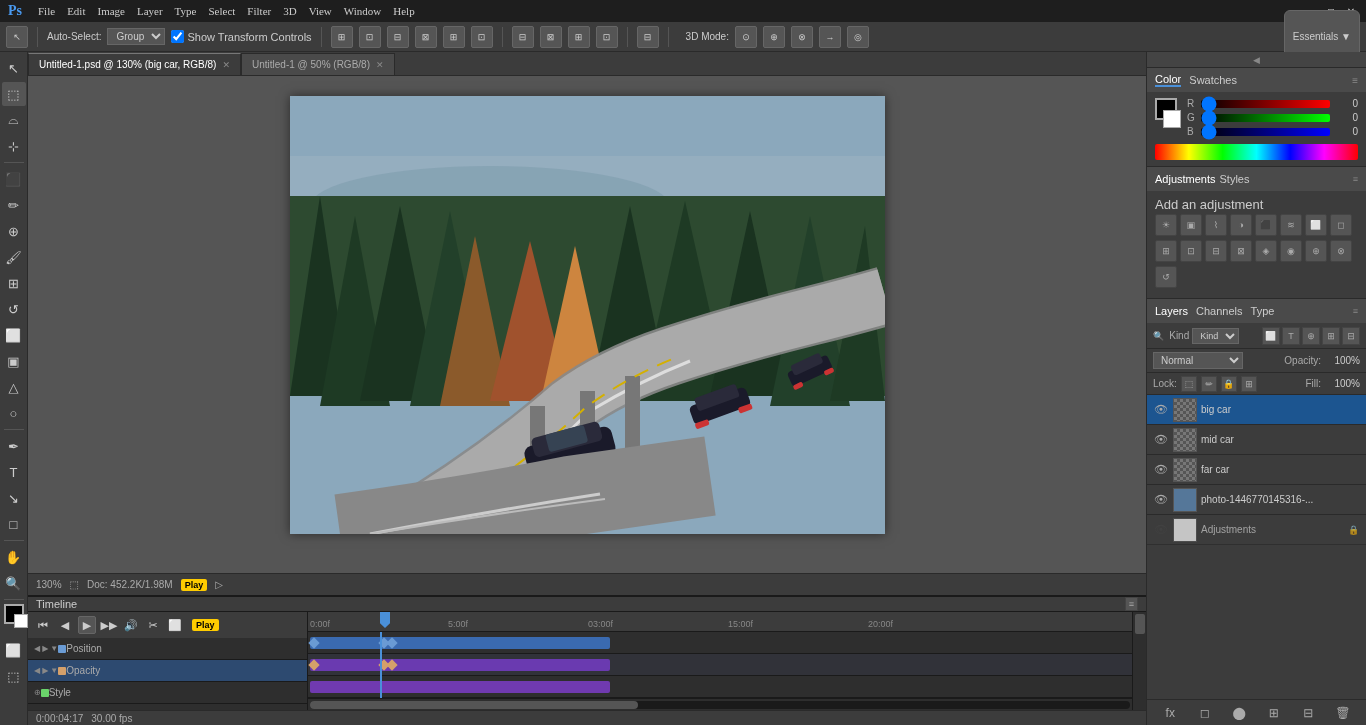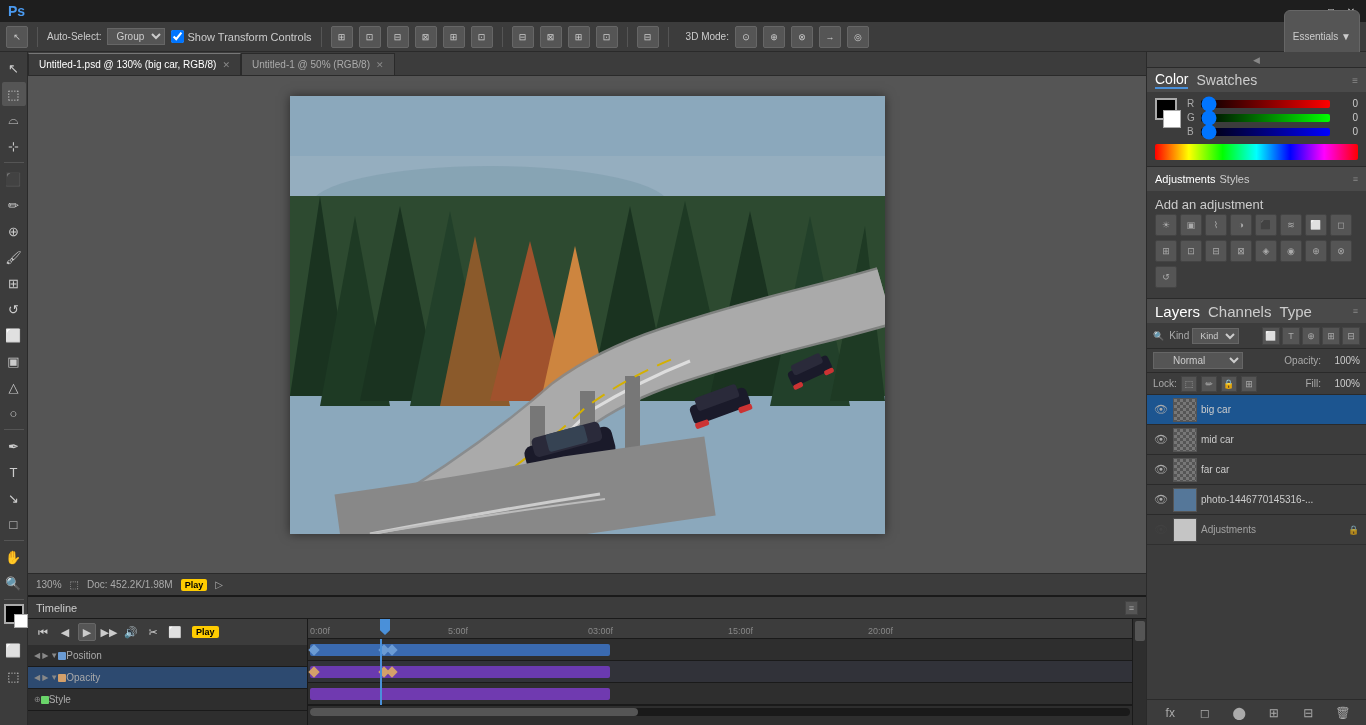--- a/index.html
+++ b/index.html
@@ -1,20 +1,20 @@
 <!DOCTYPE html>
 <html><head>
   <meta charset="utf-8">
   <style>
     * { margin: 0; padding: 0; box-sizing: border-box; }
     body { width: 1366px; height: 725px; background: #3c3c3c; font-family: Arial, sans-serif; font-size: 11px; color: #ccc; overflow: hidden; }
 
     
     #titlebar { height: 22px; background: #1e1e1e; display: flex; align-items: center; justify-content: space-between; padding: 0 8px; }
-    #titlebar-left { display: flex; align-items: center; gap: 8px; }
+    #titlebar-left { display: flex; align-items: center; gap: 8px; font-family: Liberation Serif, serif; }
     #titlebar-logo { color: #fff; font-size: 13px; font-weight: bold; }
     #titlebar-menu { display: flex; gap: 12px; }
     #titlebar-menu span { color: #ccc; cursor: pointer; font-size: 11px; }
     #titlebar-controls { display: flex; gap: 6px; }
     #titlebar-controls span { width: 14px; height: 14px; display: flex; align-items: center; justify-content: center; color: #ccc; font-size: 10px; cursor: pointer; }
 
     
     #optionsbar { height: 30px; background: #3c3c3c; border-bottom: 1px solid #2a2a2a; display: flex; align-items: center; padding: 0 6px; gap: 6px; }
     .opt-select { background: #555; border: 1px solid #666; color: #ccc; padding: 1px 4px; font-size: 10px; cursor: pointer; }
     .opt-icon { width: 22px; height: 22px; background: #555; border: 1px solid #666; display: flex; align-items: center; justify-content: center; font-size: 9px; cursor: pointer; border-radius: 2px; }
@@ -76,21 +76,21 @@
     .track-diamond-blue { background: #6a9bd4; }
     .track-diamond-orange { background: #d4a06a; }
     #playhead { position: absolute; top: 0; bottom: 0; width: 2px; background: #4a90d9; z-index: 10; }
 
     
     #right-panels { width: 220px; background: #3c3c3c; border-left: 1px solid #2a2a2a; display: flex; flex-direction: column; }
 
     
     #color-panel { border-bottom: 1px solid #2a2a2a; }
     #color-panel-header { height: 24px; background: #4a4a4a; display: flex; align-items: center; padding: 0 8px; gap: 8px; }
-    .panel-tab { font-size: 14px; color: #ccc; cursor: pointer; }
+    .panel-tab { font-size: 11px; color: #ccc; cursor: pointer; }
     .panel-tab.active { color: #fff; border-bottom: 2px solid #4a90d9; }
     .panel-collapse { margin-left: auto; cursor: pointer; font-size: 10px; color: #888; }
     #color-content { padding: 6px 8px; }
     .color-slider-row { display: flex; align-items: center; gap: 4px; margin-bottom: 3px; }
     .color-label { width: 10px; font-size: 10px; color: #aaa; }
     .color-slider { flex: 1; height: 8px; border-radius: 2px; appearance: none; cursor: pointer; }
     .slider-r { background: linear-gradient(to right, #000, #f00); }
     .slider-g { background: linear-gradient(to right, #000, #0f0); }
     .slider-b { background: linear-gradient(to right, #000, #00f); }
     .color-value { width: 24px; font-size: 10px; color: #ccc; text-align: right; }
@@ -102,29 +102,29 @@
     .adj-tab { font-size: 11px; color: #ccc; cursor: pointer; }
     .adj-tab.active { color: #fff; }
     #adj-content { padding: 6px 8px; }
     .adj-title { font-size: 13px; color: #ccc; margin-bottom: 2px; }
     .adj-icons-row { display: flex; gap: 3px; margin-bottom: 4px; flex-wrap: wrap; }
     .adj-icon { width: 22px; height: 22px; background: #555; border: 1px solid #444; display: flex; align-items: center; justify-content: center; font-size: 9px; cursor: pointer; color: #aaa; border-radius: 2px; }
 
     
     #layers-panel { flex: 1; display: flex; flex-direction: column; min-height: 0; }
     #layers-header { height: 24px; background: #4a4a4a; display: flex; align-items: center; padding: 0 8px; gap: 8px; }
-    .layers-tab { font-size: 15px; color: #ccc; cursor: pointer; }
+    .layers-tab { font-size: 11px; color: #ccc; cursor: pointer; }
     .layers-tab.active { color: #fff; }
     #layers-toolbar { height: 26px; background: #3c3c3c; border-bottom: 1px solid #2a2a2a; display: flex; align-items: center; padding: 0 6px; gap: 3px; }
     #layers-filter { display: flex; align-items: center; gap: 3px; }
     .layers-kind { font-size: 10px; color: #aaa; }
     .layers-filter-select { background: #555; border: 1px solid #666; color: #ccc; font-size: 9px; padding: 1px 3px; }
     .layers-filter-icon { width: 18px; height: 18px; background: #555; border: 1px solid #444; display: flex; align-items: center; justify-content: center; font-size: 9px; cursor: pointer; color: #aaa; }
     #layers-mode-row { height: 24px; display: flex; align-items: center; padding: 0 6px; gap: 4px; border-bottom: 1px solid #2a2a2a; }
-    .layers-mode-select { background: #555; border: 1px solid #666; color: #ccc; font-size: 10px; padding: 1px 15px; flex: 0 0 90px; }
+    .layers-mode-select { background: #555; border: 1px solid #666; color: #ccc; font-size: 10px; padding: 1px 3px; flex: 0 0 90px; }
     .layers-opacity-label { font-size: 10px; color: #aaa; margin-left: auto; }
     .layers-opacity-value { font-size: 10px; color: #ccc; width: 35px; text-align: right; }
     #layers-lock-row { height: 22px; display: flex; align-items: center; padding: 0 6px; gap: 4px; border-bottom: 1px solid #2a2a2a; }
     .lock-label { font-size: 10px; color: #aaa; }
     .lock-icon { width: 16px; height: 16px; background: #555; border: 1px solid #444; display: flex; align-items: center; justify-content: center; font-size: 9px; cursor: pointer; color: #aaa; }
     .fill-label { font-size: 10px; color: #aaa; margin-left: auto; }
     .fill-value { font-size: 10px; color: #ccc; width: 35px; text-align: right; }
 
     #layers-list { flex: 1; overflow-y: auto; background: #3c3c3c; }
     .layer-item { height: 30px; display: flex; align-items: center; padding: 0 6px; gap: 4px; border-bottom: 1px solid #2a2a2a; cursor: pointer; }
@@ -154,20 +154,33 @@
     
     .track-nav-arrows { display: flex; align-items: center; gap: 2px; }
     .track-arrow { font-size: 8px; color: #888; cursor: pointer; }
   </style>
 </head>
 <body>
 
 <div id="titlebar">
   <div id="titlebar-left">
     <span id="titlebar-logo" style="color:#4a9af0;font-weight:bold;font-size:14px;margin-right:8px;">Ps</span>
+    <div id="titlebar-menu">
+      <span>File</span>
+      <span>Edit</span>
+      <span>Image</span>
+      <span>Layer</span>
+      <span>Type</span>
+      <span>Select</span>
+      <span>Filter</span>
+      <span>3D</span>
+      <span>View</span>
+      <span>Window</span>
+      <span>Help</span>
+    </div>
   </div>
   <div id="titlebar-controls">
     <span>─</span>
     <span>□</span>
     <span>✕</span>
   </div>
 </div>
 
 <div id="optionsbar">
   <span class="opt-icon">↖</span>
@@ -416,20 +429,24 @@
               <div class="scrollbar-thumb"></div>
             </div>
           </div>
         </div>
 
         <div style="width:14px;background:#2e2e2e;border-left:1px solid #1a1a1a;display:flex;flex-direction:column;align-items:center;padding:2px 0;">
           <div style="width:10px;height:20px;background:#555;border-radius:2px;cursor:pointer;"></div>
         </div>
       </div>
 
+      <div id="bottom-status">
+        <span>0:00:04:17</span>
+        <span>30.00 fps</span>
+      </div>
     </div>
   </div>
 
   <div id="right-panels">
 
     <div style="height:16px;background:#444;display:flex;align-items:center;justify-content:center;cursor:pointer;border-bottom:1px solid #2a2a2a;">
       <span style="font-size:9px;color:#888;">◀</span>
     </div>
 
     <div id="color-panel">

